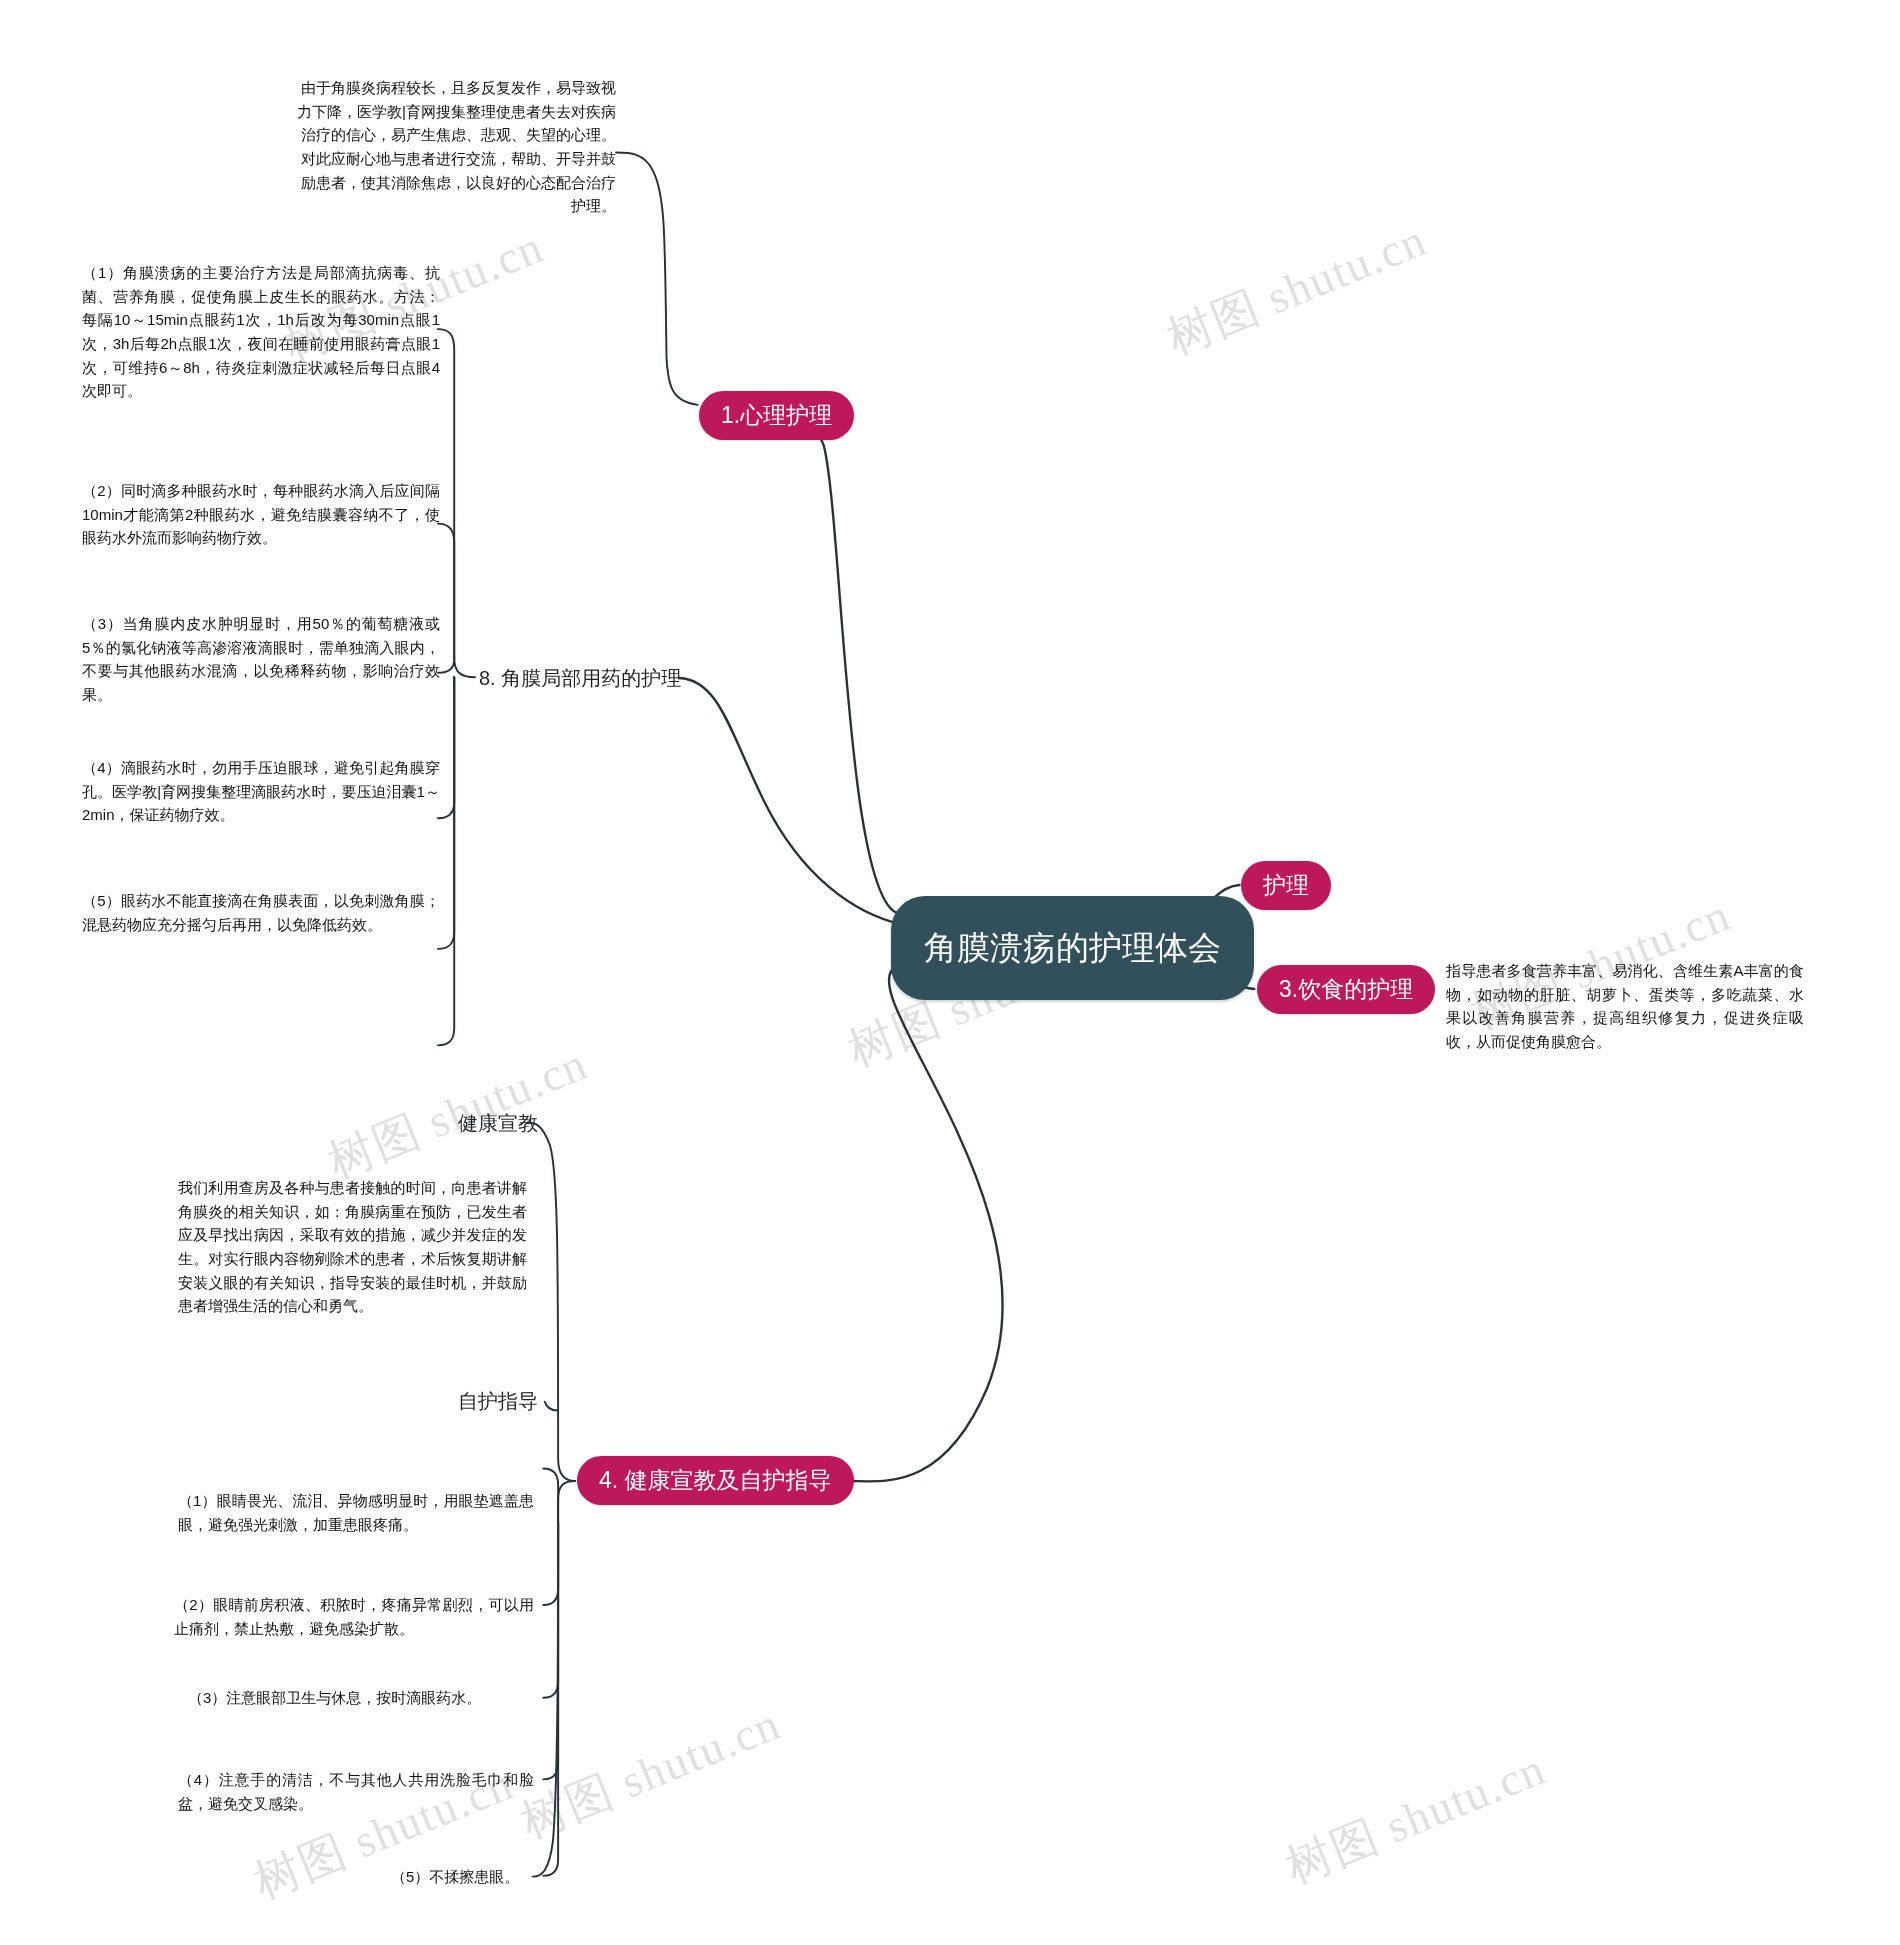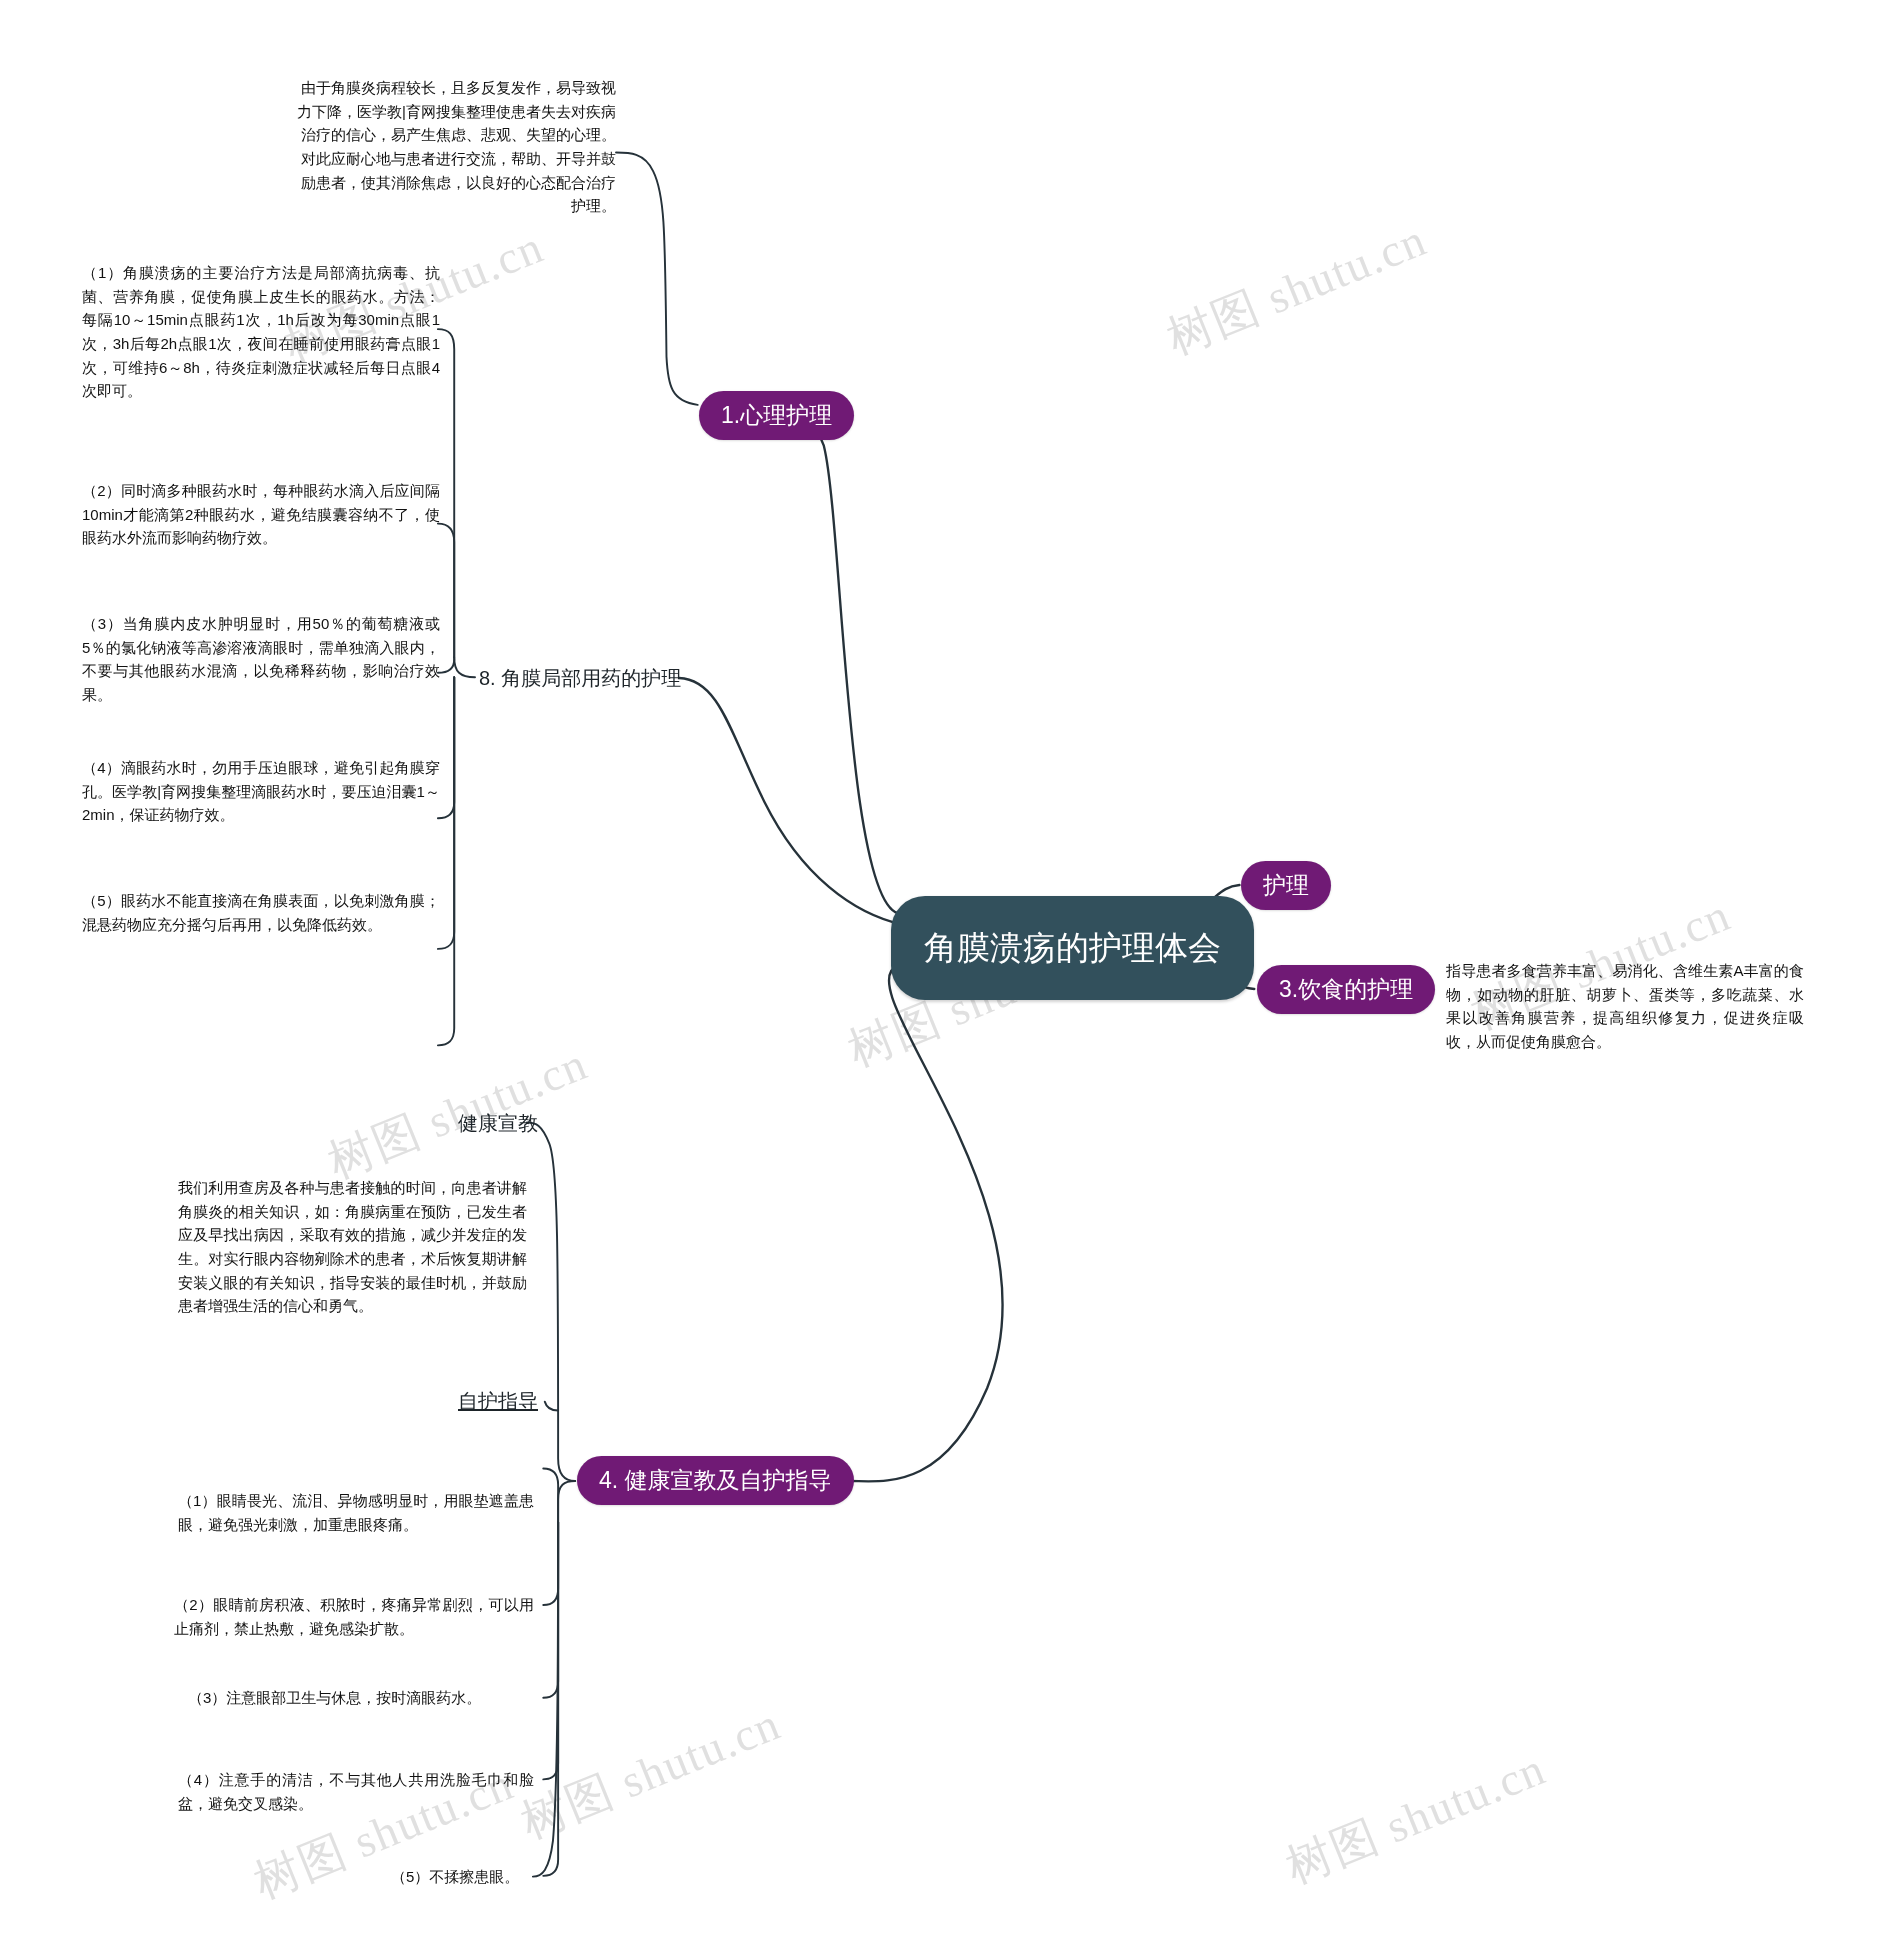--- a/index.html
+++ b/index.html
@@ -27,21 +27,21 @@
 
   
   .node{position:absolute;box-sizing:border-box;}
 
   .root{
     background:#32505c;color:#ffffff;border-radius:34px;
     padding:34px 33px;font-size:33px;line-height:1.1;white-space:nowrap;
     box-shadow:0 1.5px 3px rgba(0,0,0,.18);
   }
   .pill{
-    background:#701a75;color:#ffffff;border-radius:25px;
+    background:#be185d;color:#ffffff;border-radius:25px;
     padding:12px 22px;font-size:23px;line-height:1.1;white-space:nowrap;
     box-shadow:0 0.7px 2.2px rgba(0,0,0,.16);
   }
   .plain{
     color:#1d2429;font-size:20px;line-height:1.15;white-space:nowrap;
   }
   .leaf{
     color:#111111;font-size:15px;line-height:1.58;
     text-align:justify;text-justify:inter-ideograph;
     word-break:break-all;
@@ -105,21 +105,21 @@
   <div class="node plain" style="left:479px;top:667px;">8. 角膜局部用药的护理</div>
 
   <div class="node pill" style="left:1241px;top:861px;">护理</div>
 
   <div class="node pill" style="left:1257px;top:965px;">3.饮食的护理</div>
 
   <div class="node pill" style="left:577px;top:1456px;">4. 健康宣教及自护指导</div>
 
   <div class="node plain" style="left:458px;top:1112px;">健康宣教</div>
 
-  <div class="node plain" style="left:458px;top:1390px;text-decoration:underline;">自护指导</div>
+  <div class="node plain" style="left:458px;top:1390px;">自护指导</div>
 
   <div class="node leaf right" style="left:295px;top:76px;width:321px;">由于角膜炎病程较长，且多反复发作，易导致视力下降，医学教|育网搜集整理使患者失去对疾病治疗的信心，易产生焦虑、悲观、失望的心理。对此应耐心地与患者进行交流，帮助、开导并鼓励患者，使其消除焦虑，以良好的心态配合治疗护理。</div>
 
   <div class="node leaf" style="left:82px;top:261px;width:358px;">（1）角膜溃疡的主要治疗方法是局部滴抗病毒、抗菌、营养角膜，促使角膜上皮生长的眼药水。方法：每隔10～15min点眼药1次，1h后改为每30min点眼1次，3h后每2h点眼1次，夜间在睡前使用眼药膏点眼1次，可维持6～8h，待炎症刺激症状减轻后每日点眼4次即可。</div>
   <div class="node leaf" style="left:82px;top:479px;width:358px;">（2）同时滴多种眼药水时，每种眼药水滴入后应间隔10min才能滴第2种眼药水，避免结膜囊容纳不了，使眼药水外流而影响药物疗效。</div>
   <div class="node leaf" style="left:82px;top:612px;width:358px;">（3）当角膜内皮水肿明显时，用50％的葡萄糖液或5％的氯化钠液等高渗溶液滴眼时，需单独滴入眼内，不要与其他眼药水混滴，以免稀释药物，影响治疗效果。</div>
   <div class="node leaf" style="left:82px;top:756px;width:358px;">（4）滴眼药水时，勿用手压迫眼球，避免引起角膜穿孔。医学教|育网搜集整理滴眼药水时，要压迫泪囊1～2min，保证药物疗效。</div>
   <div class="node leaf" style="left:82px;top:889px;width:358px;">（5）眼药水不能直接滴在角膜表面，以免刺激角膜；混悬药物应充分摇匀后再用，以免降低药效。</div>
 
   <div class="node leaf" style="left:178px;top:1176px;width:349px;">我们利用查房及各种与患者接触的时间，向患者讲解角膜炎的相关知识，如：角膜病重在预防，已发生者应及早找出病因，采取有效的措施，减少并发症的发生。对实行眼内容物剜除术的患者，术后恢复期讲解安装义眼的有关知识，指导安装的最佳时机，并鼓励患者增强生活的信心和勇气。</div>

